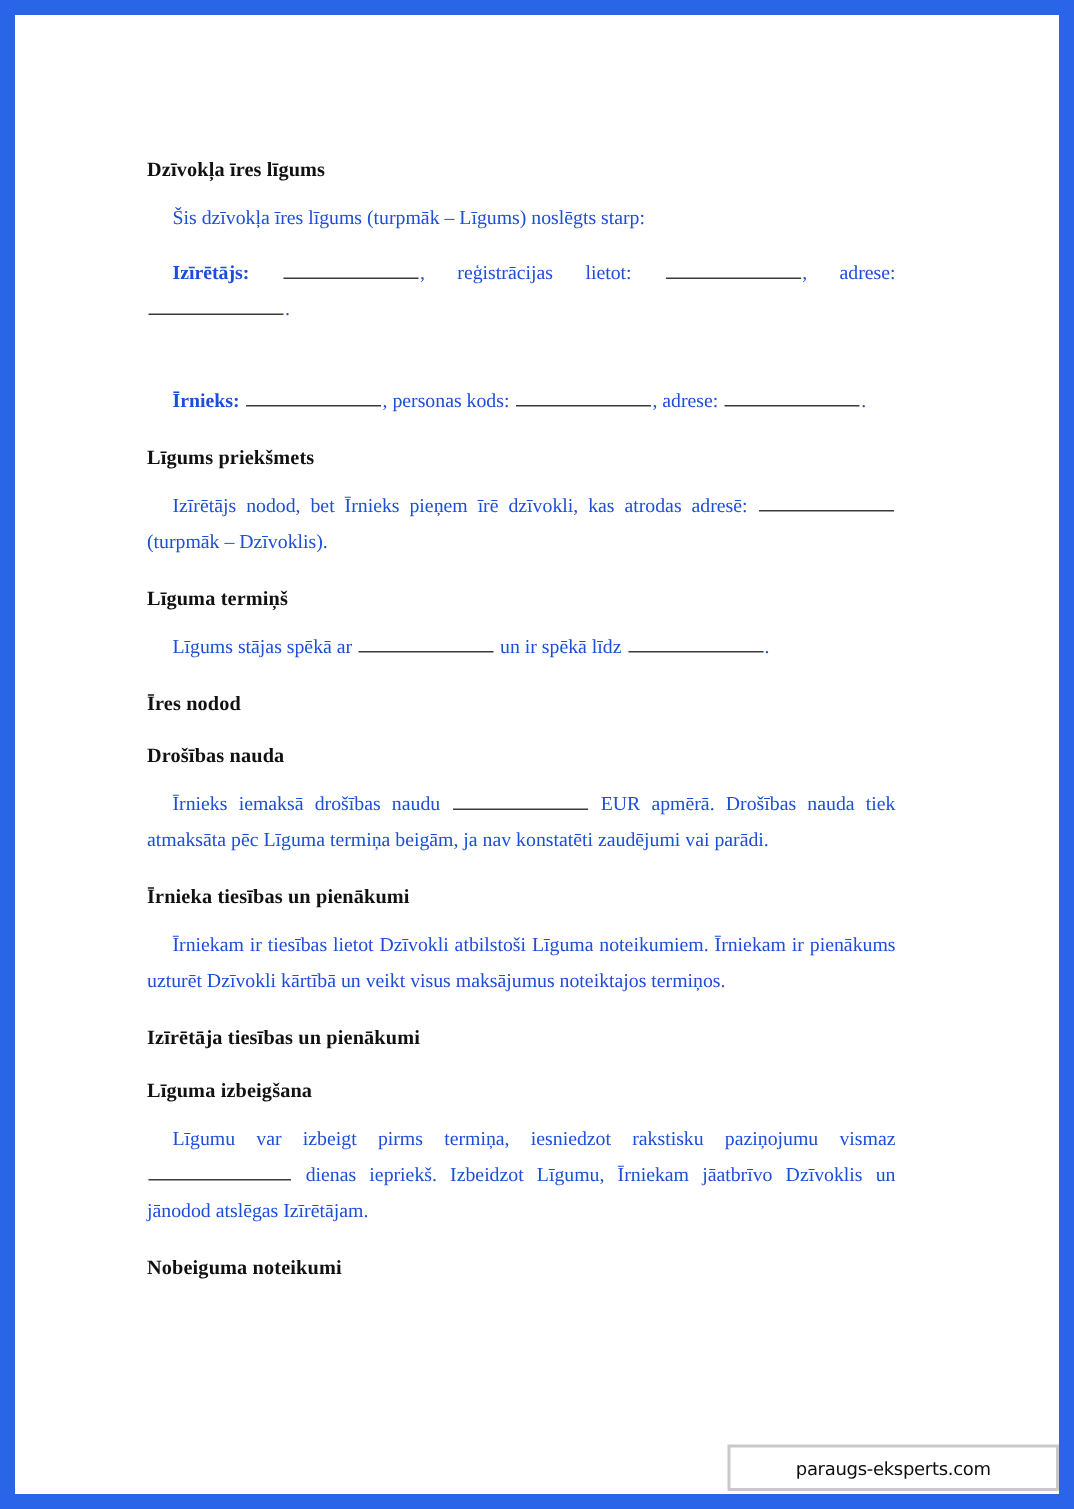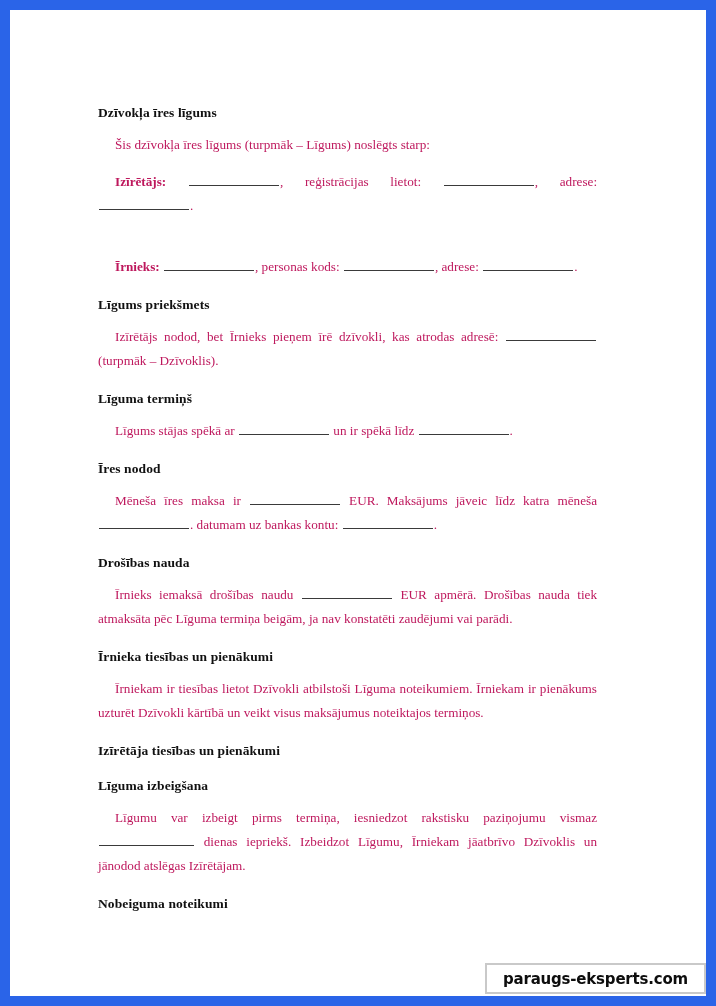--- a/index.html
+++ b/index.html
@@ -49,21 +49,21 @@
     line-height: 18px;
     letter-spacing: 0.1px;
   }
   h2.section-heading.subsequent {
     margin-top: 17px;
   }
 
   p.para {
     font-family: "Liberation Serif", "DejaVu Serif", serif;
     font-size: 13.2px;
-    color: #be185d;
+    color: #1d4ed8;
     line-height: 24px;
     margin: 0 0 13px 0;
     text-indent: 17px;
     text-align: justify;
     text-justify: inter-word;
   }
   p.para.flush { text-align: left; }
 
   
   p.para.force-justify::after {
@@ -95,22 +95,22 @@
     width: 221px;
     height: 31px;
     background: #ffffff;
     border: 2px solid #c9c9c9;
     display: flex;
     align-items: center;
     justify-content: center;
   }
   #watermark-badge .badge-text {
     font-family: "DejaVu Sans", "Liberation Sans", sans-serif;
-    font-size: 15px;
-    font-weight: bold;
+    font-size: 12px;
+    font-weight: normal;
     color: #0d0d0d;
     letter-spacing: -0.2px;
     white-space: nowrap;
   }
 </style>
 </head>
 <body>
 
 <div id="page-frame">
   <div id="page-sheet">
@@ -142,23 +142,20 @@
       <p class="para">
         <span>Izīrētājs nodod, bet Īrnieks pieņem īrē dzīvokli, kas atrodas adresē: </span><span class="blank w-std"></span><span> (turpmāk – Dzīvoklis).</span>
       </p>
 
       <h2 class="section-heading subsequent">Līguma termiņš</h2>
       <p class="para flush">
         <span>Līgums stājas spēkā ar </span><span class="blank w-std"></span><span> un ir spēkā līdz </span><span class="blank w-std"></span><span>.</span>
       </p>
 
       <h2 class="section-heading subsequent">Īres nodod</h2>
-      <p class="para">
-        <span>Mēneša īres maksa ir </span><span class="blank w-std"></span><span> EUR. Maksājums jāveic līdz katra mēneša </span><span class="blank w-std"></span><span>. datumam uz bankas kontu: </span><span class="blank w-std"></span><span>.</span>
-      </p>
 
       <h2 class="section-heading subsequent">Drošības nauda</h2>
       <p class="para">
         <span>Īrnieks iemaksā drošības naudu </span><span class="blank w-std"></span><span> EUR apmērā. Drošības nauda tiek atmaksāta pēc Līguma termiņa beigām, ja nav konstatēti zaudējumi vai parādi.</span>
       </p>
 
       <h2 class="section-heading subsequent">Īrnieka tiesības un pienākumi</h2>
       <p class="para">Īrniekam ir tiesības lietot Dzīvokli atbilstoši Līguma noteikumiem. Īrniekam ir pienākums uzturēt Dzīvokli kārtībā un veikt visus maksājumus noteiktajos termiņos.</p>
 
       <h2 class="section-heading subsequent">Izīrētāja tiesības un pienākumi</h2>

